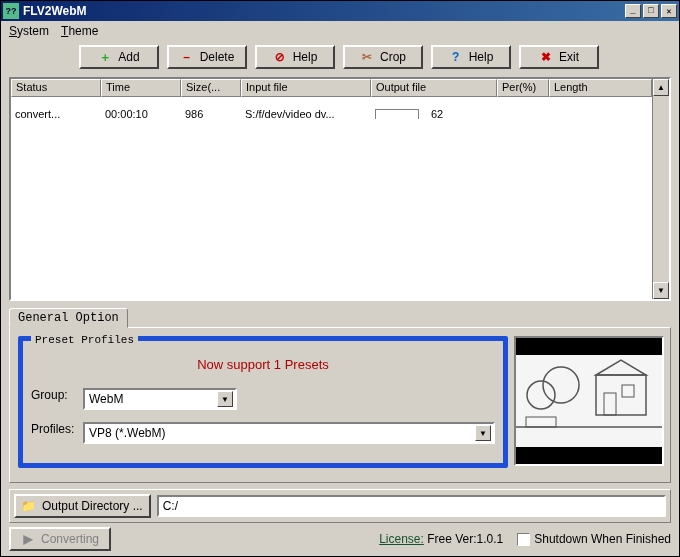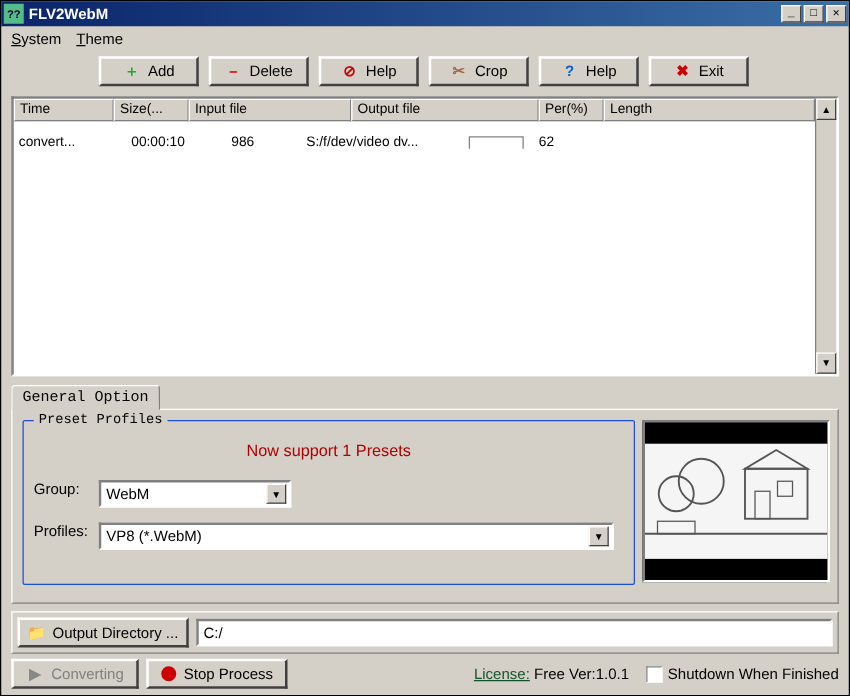--- a/index.html
+++ b/index.html
@@ -97,21 +97,21 @@
 }
 .tab.inactive { border-bottom:1px solid #fff; background:#cac7bf; position:relative;top:2px;padding-top:1px;padding-bottom:1px; }
 .tabpanel {
   border:1px solid;
   border-color:#fff #808080 #808080 #fff;
   padding:8px;
   height:156px;
   position:relative;
 }
 .fieldset {
-  border:1px solid #1d4ed8;
+  border:5px solid #1d4ed8;
   border-radius:2px;
   padding:10px 8px 8px 8px;
   position:relative;
   height:132px;
   width:490px;
 }
 .fieldset .legend {
   position:absolute; top:-7px; left:8px;
   background:#d4d0c8; padding:0 4px;
   font-size:11px;font-family:"Courier New",monospace;
@@ -198,24 +198,25 @@
     </div>
     <div class="btn3d">
       <span class="icon ic-exit">✖</span>
       <span>Exit</span>
     </div>
   </div>
 
   <div class="listview-wrap">
     <div class="listview">
       <div class="lv-header">
+        <div class="col" style="width:90px">Status</div>
         <div class="col" style="width:80px">Time</div>
         <div class="col" style="width:60px">Size(...</div>
         <div class="col" style="width:130px">Input file</div>
-        <div class="col" style="width:150px">Output file</div>
+        <div class="col" style="width:126px">Output file</div>
         <div class="col" style="width:52px">Per(%)</div>
         <div class="col" style="flex:1">Length</div>
       </div>
       <div class="lv-row">
         <div class="cell" style="width:90px">convert...</div>
         <div class="cell" style="width:80px">00:00:10</div>
         <div class="cell" style="width:60px">986</div>
         <div class="cell" style="width:130px">S:/f/dev/video dv...</div>
         <div class="cell" style="width:56px">
           <span class="progbar"><span class="fill" style="width:30%"></span></span>
@@ -276,24 +277,20 @@
       <span>Output Directory ...</span>
     </div>
     <input class="textin" value="C:/" style="">
   </div>
 
   <div class="statusrow">
     <div class="btn3d disabled" style="min-width:auto">
       <span class="icon ic-conv">▶</span>
       <span>Converting</span>
     </div>
-    <div class="btn3d" style="min-width:auto">
-      <span class="ic-stop"></span>
-      <span>Stop Process</span>
-    </div>
     <div class="license">
       <span class="lnk">License:</span>
       <span>Free Ver:1.0.1</span>
     </div>
     <label class="chk">
       <span class="chkbox"></span>
       <span>Shutdown When Finished</span>
     </label>
   </div>
 

